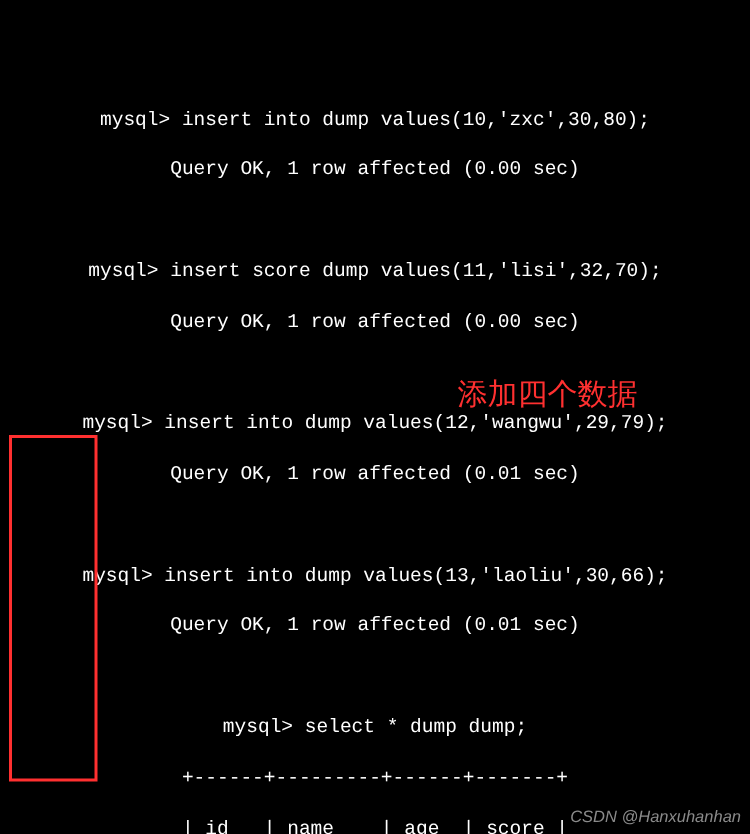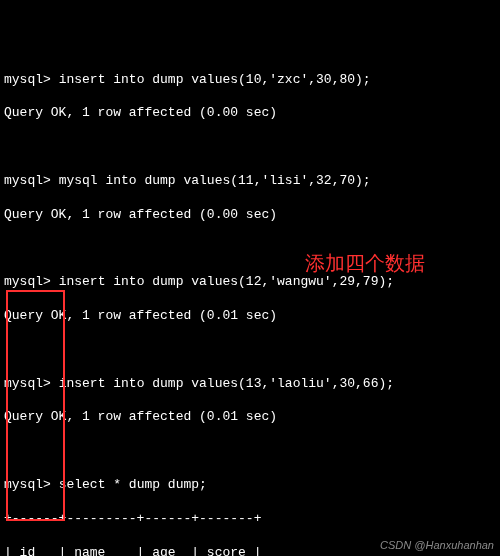--- a/index.html
+++ b/index.html
@@ -10,21 +10,21 @@
     font-family: "Courier New", Consolas, monospace;
     font-size: 13px;
     line-height: 1.3;
     white-space: pre;
     width: 500px;
     height: 556px;
     box-sizing: border-box;
     position: relative;
     overflow: hidden;
   }
-  .line { display: block; }
+  .line { display: block; text-align: center; }
   .red-box {
     position: absolute;
     border: 2px solid #ff3030;
     pointer-events: none;
   }
   .red-label {
     position: absolute;
     color: #ff3030;
     font-family: Liberation Serif, serif;
     font-size: 20px;
@@ -41,21 +41,21 @@
   }
 </style>
 </head>
 <body>
 
 
 
 <span class="line"><span>mysql&gt;</span> <span>insert into dump values(10,'zxc',30,80);</span></span>
 <span class="line">Query OK, 1 row affected (0.00 sec)</span>
 <span class="line"> </span>
-<span class="line"><span>mysql&gt;</span> <span>mysql into dump values(11,'lisi',32,70);</span></span>
+<span class="line"><span>mysql&gt;</span> <span>insert score dump values(11,'lisi',32,70);</span></span>
 <span class="line">Query OK, 1 row affected (0.00 sec)</span>
 <span class="line"> </span>
 <span class="line"><span>mysql&gt;</span> <span>insert into dump values(12,'wangwu',29,79);</span></span>
 <span class="line">Query OK, 1 row affected (0.01 sec)</span>
 <span class="line"> </span>
 <span class="line"><span>mysql&gt;</span> <span>insert into dump values(13,'laoliu',30,66);</span></span>
 <span class="line">Query OK, 1 row affected (0.01 sec)</span>
 <span class="line"> </span>
 <span class="line"><span>mysql&gt;</span> <span>select * dump dump;</span></span>
 <span class="line">+------+---------+------+-------+</span>

